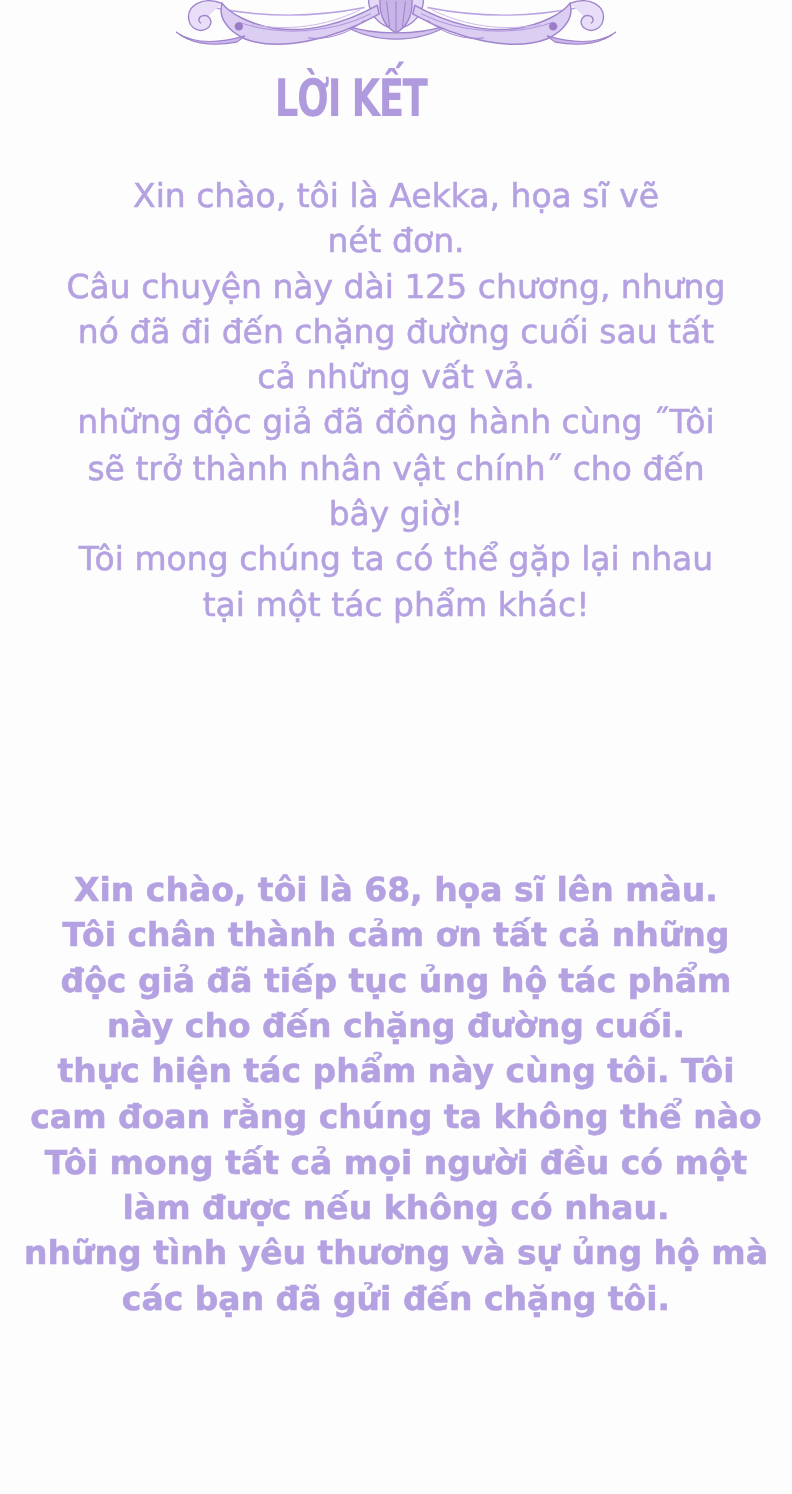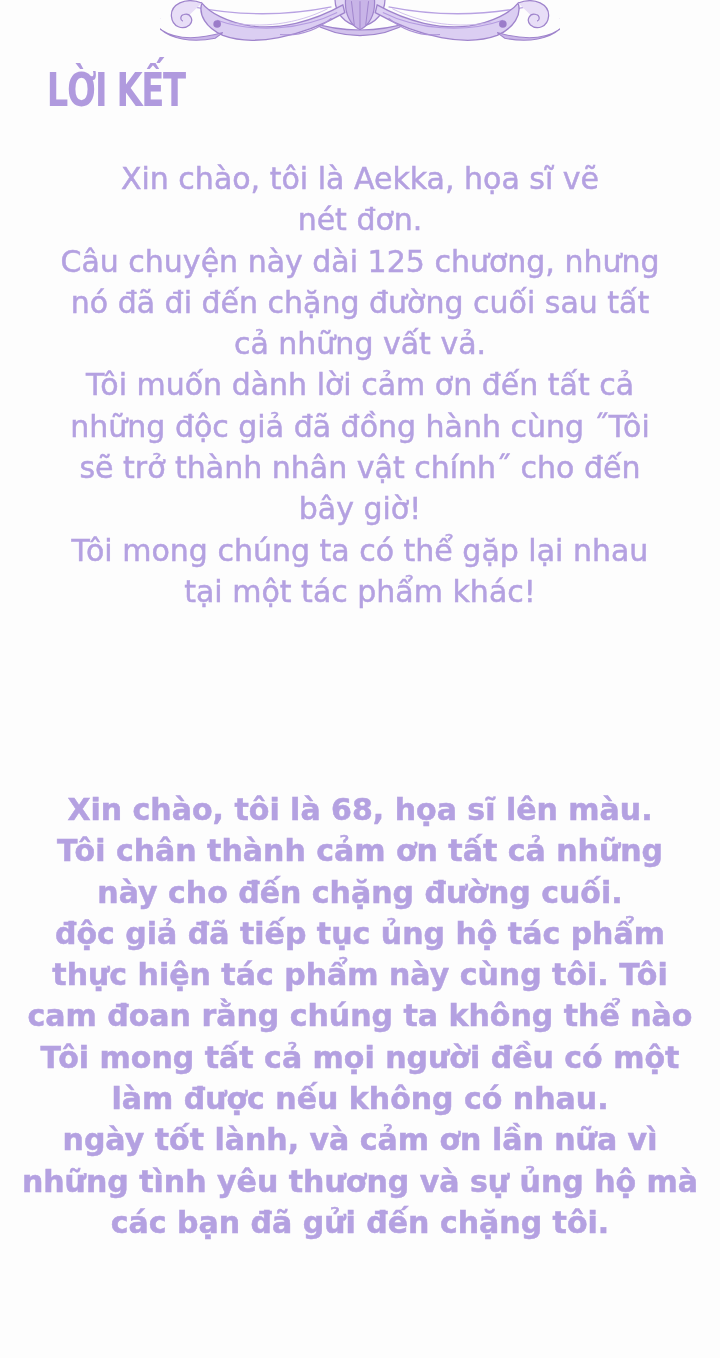--- a/index.html
+++ b/index.html
@@ -18,21 +18,21 @@
     transform: translateX(-50%);
     width: 400px;
     height: 48px;
   }
   .page-title {
     position: absolute;
     top: 62px;
     left: 0;
     width: 638px;
     margin: 0;
-    padding-left: 20px;
+    text-align: center;
   }
   .page-title .title-text {
     display: inline-block;
     font-size: 47px;
     font-weight: bold;
     color: #b09ade;
     letter-spacing: -2px;
     transform: scaleX(0.72);
     transform-origin: 50% 50%;
     white-space: nowrap;
@@ -94,35 +94,33 @@
   <h1 class="page-title">
     <span class="title-text">LỜI KẾT</span>
   </h1>
 
   <div class="note-block block-artist">
       <div class="line">Xin chào, tôi là Aekka, họa sĩ vẽ</div>
       <div class="line">nét đơn.</div>
       <div class="line">Câu chuyện này dài 125 chương, nhưng</div>
       <div class="line">nó đã đi đến chặng đường cuối sau tất</div>
       <div class="line">cả những vất vả.</div>
-      <div class="line">Tôi muốn dành lời cảm ơn đến tất cả</div>
       <div class="line">những độc giả đã đồng hành cùng ˝Tôi</div>
       <div class="line">sẽ trở thành nhân vật chính˝ cho đến</div>
       <div class="line">bây giờ!</div>
       <div class="line">Tôi mong chúng ta có thể gặp lại nhau</div>
       <div class="line">tại một tác phẩm khác!</div>
     </div>
 
   <div class="note-block block-colorist">
       <div class="line">Xin chào, tôi là 68, họa sĩ lên màu.</div>
       <div class="line">Tôi chân thành cảm ơn tất cả những</div>
+      <div class="line">độc giả đã tiếp tục ủng hộ tác phẩm</div>
       <div class="line">này cho đến chặng đường cuối.</div>
-      <div class="line">độc giả đã tiếp tục ủng hộ tác phẩm</div>
       <div class="line">thực hiện tác phẩm này cùng tôi. Tôi</div>
       <div class="line">cam đoan rằng chúng ta không thể nào</div>
       <div class="line">Tôi mong tất cả mọi người đều có một</div>
       <div class="line">làm được nếu không có nhau.</div>
-      <div class="line">ngày tốt lành, và cảm ơn lần nữa vì</div>
       <div class="line">những tình yêu thương và sự ủng hộ mà</div>
       <div class="line">các bạn đã gửi đến chặng tôi.</div>
     </div>
 
 </div>
 
 </body></html>

